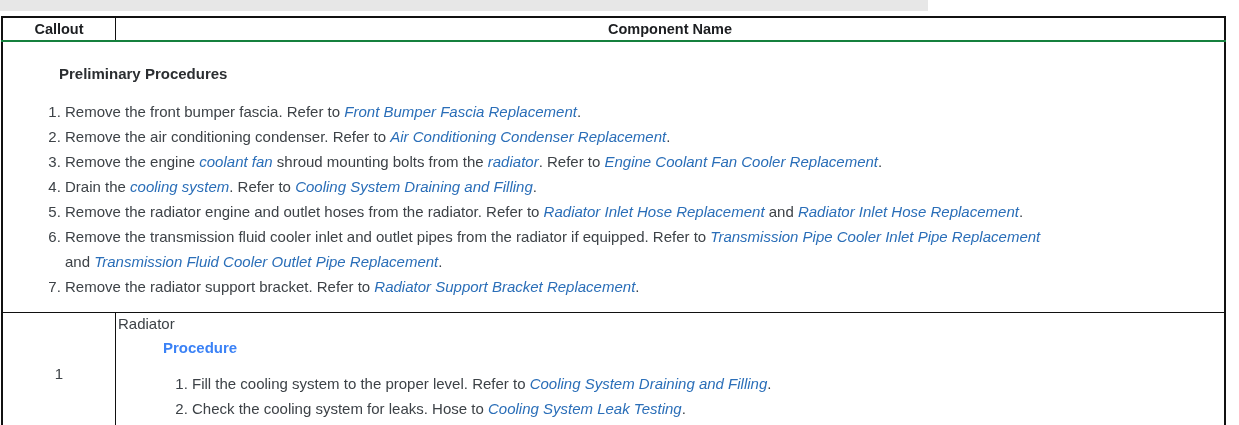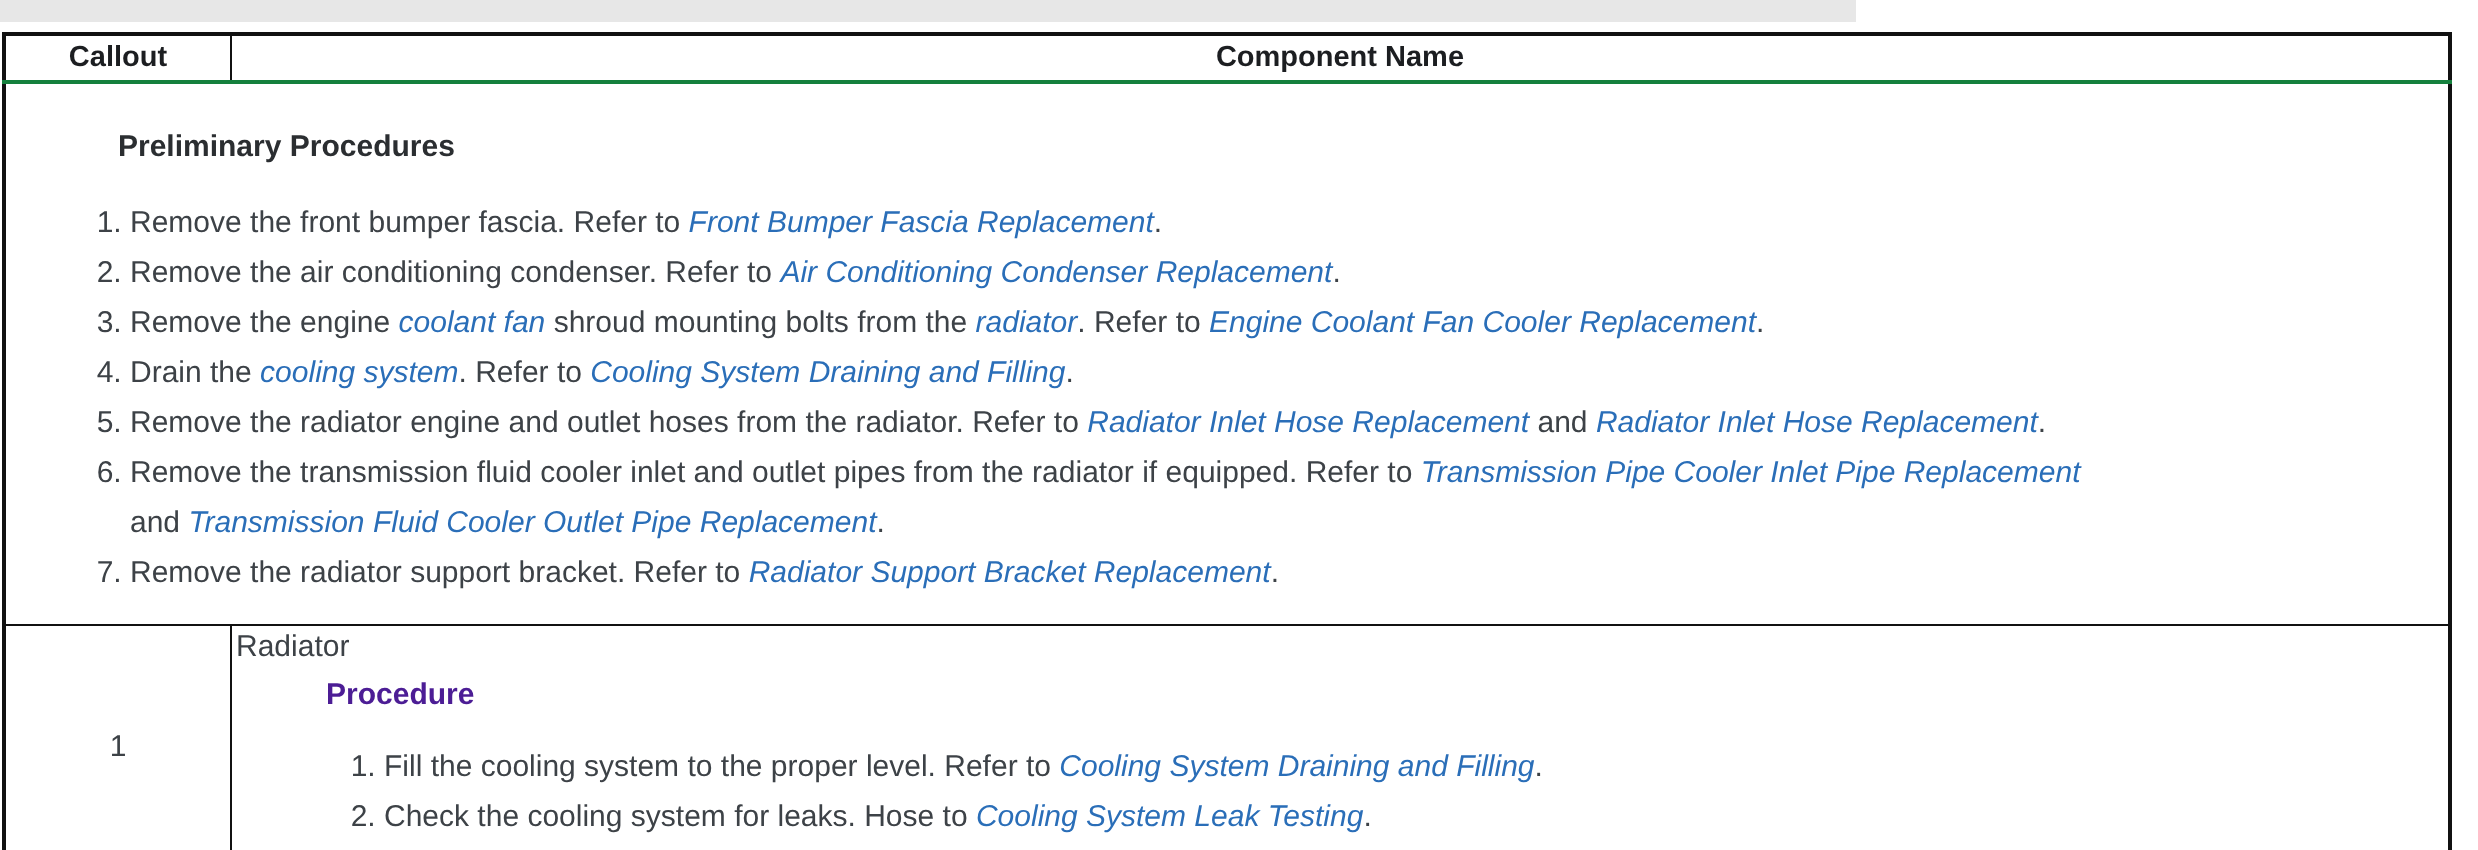--- a/index.html
+++ b/index.html
@@ -76,21 +76,21 @@
     color: #3d4247;
   }
   .component-cell {
     padding: 1px 8px 12px 2px;
   }
   .component-name {
     line-height: 19px;
   }
   .proc-title {
     font-weight: bold;
-    color: #4c1d95;
+    color: #3b82f6;
     line-height: 19px;
     margin: 5px 0 0 45px;
   }
   ol.proc-steps {
     margin-top: 14px;
     padding-left: 74px;
   }
 </style>
 </head>
 <body>

